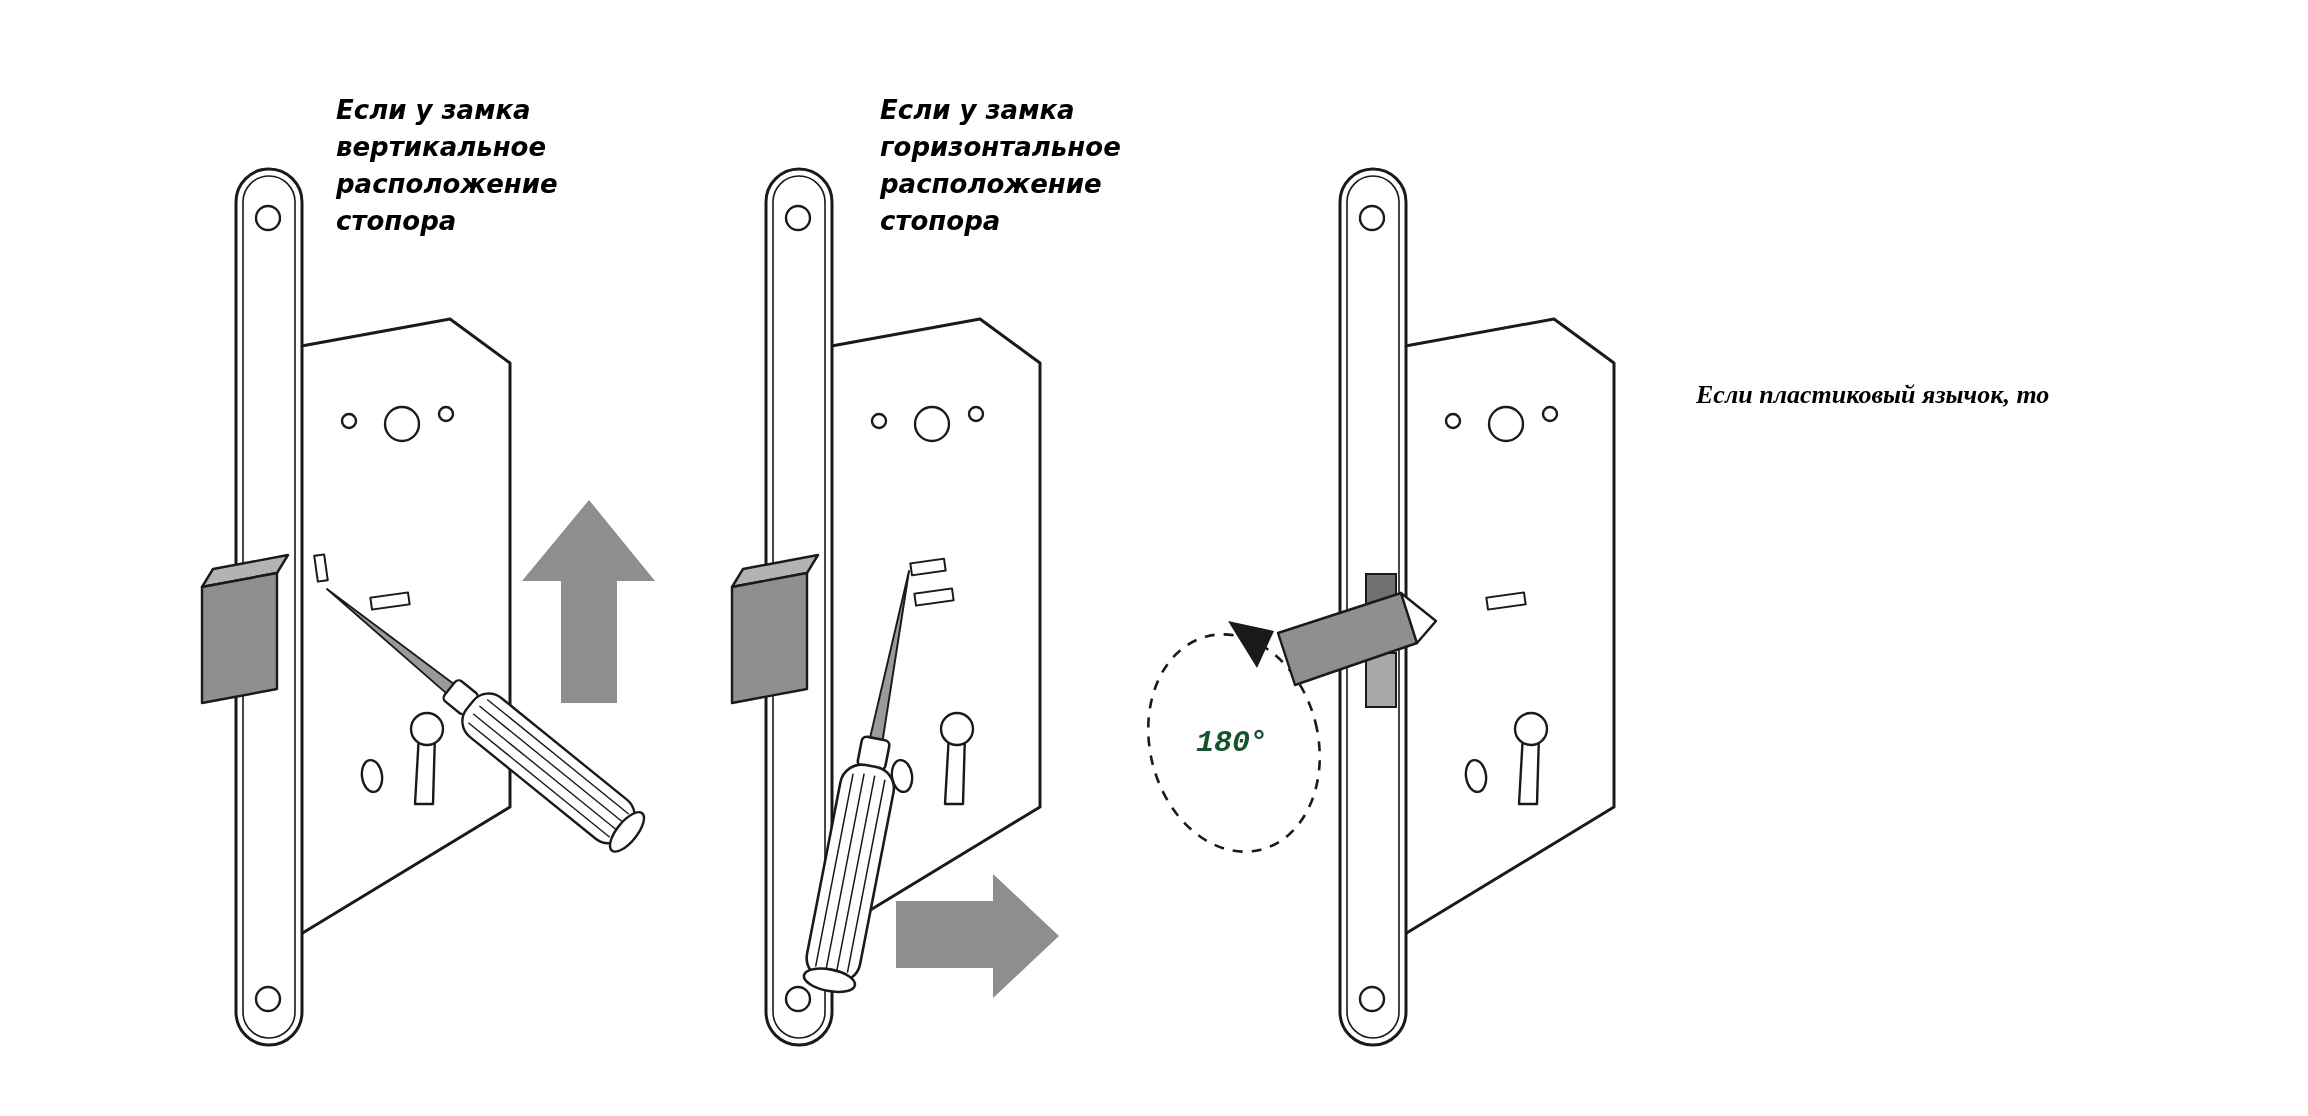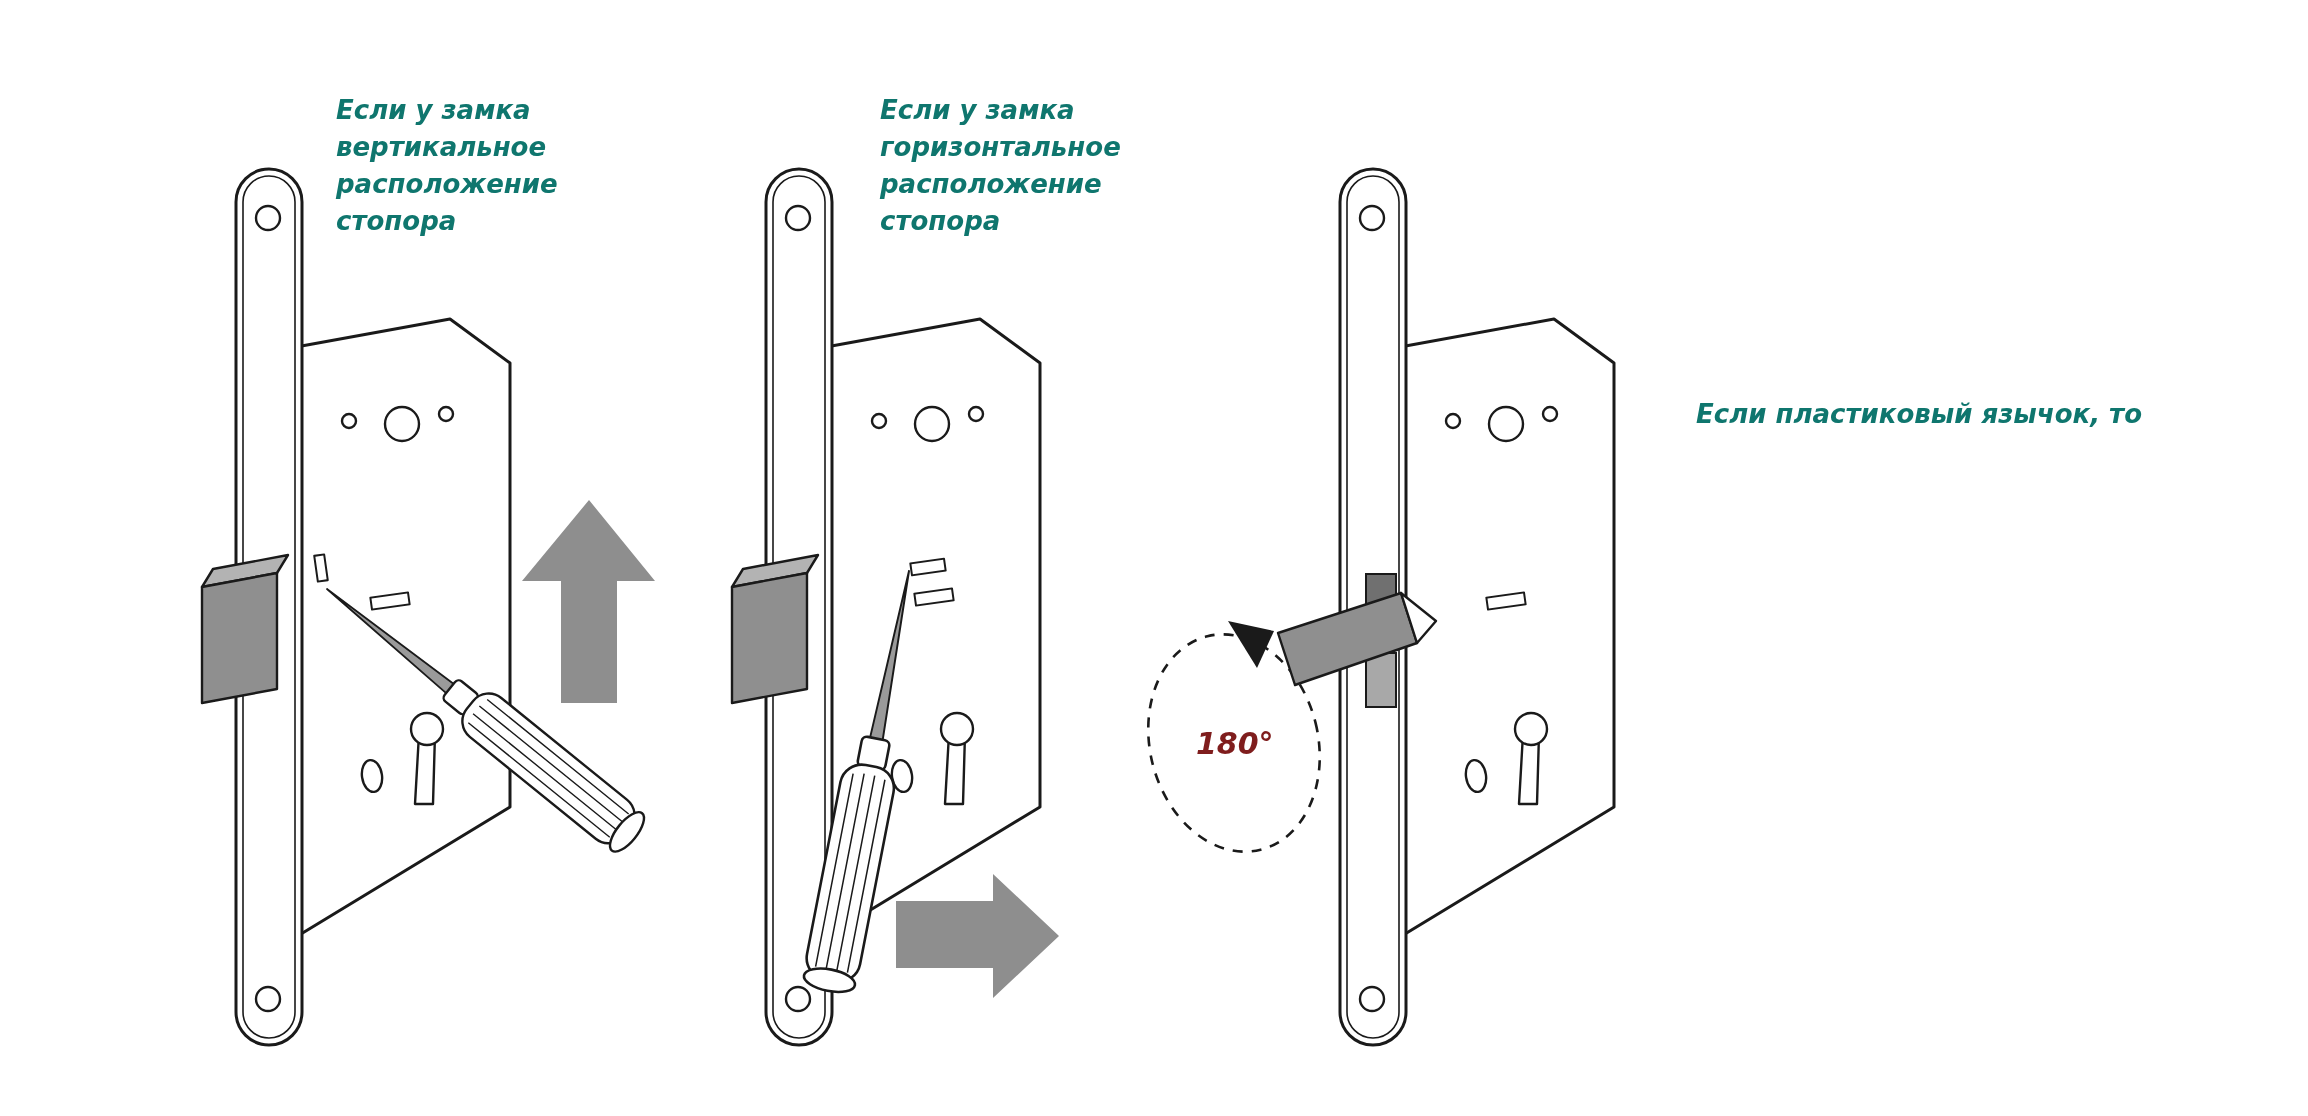--- a/index.html
+++ b/index.html
@@ -1,22 +1,22 @@
 <!DOCTYPE html>
 <html><head>
 <meta charset="utf-8">
 <style>
   * { margin:0; padding:0; box-sizing:border-box; }
   html,body { background:#ffffff; }
   body { font-family:"DejaVu Sans", sans-serif; color:#111111; }
   .stage { position:relative; width:2308px; height:1116px; background:#ffffff; overflow:hidden; }
   svg.diagram { position:absolute; left:0; top:0; }
 
-  .caption { position:absolute; font-style:italic; font-weight:600; font-size:26px; line-height:37px; color:#0f766e; }
-  .rotation-label { position:absolute; font-style:italic; font-weight:600; font-size:30px; color:#7f1d1d; }
+  .caption { position:absolute; font-style:italic; font-weight:600; font-size:26px; line-height:37px; color:#000000; }
+  .rotation-label { position:absolute; font-style:italic; font-weight:600; font-size:30px; color:#14532d;font-family:Liberation Mono, monospace; }
 
   
   .outl       { fill:#ffffff; stroke:#1a1a1a; stroke-width:2.4px; stroke-linejoin:round; }
   .thick      { stroke-width:3px; }
   .thin       { stroke-width:1.6px; }
   .gray-shape { fill:#8e8e8e; stroke:none; }
   .blade      { fill:#9a9a9a; stroke:#1a1a1a; stroke-width:1.8px; stroke-linejoin:round; }
   .flute      { fill:none; stroke:#1a1a1a; stroke-width:1.4px; }
   .dash       { fill:none; stroke:#1a1a1a; stroke-width:2.6px; stroke-dasharray:10 9; }
   .dark-slot  { fill:#707070; stroke:#1a1a1a; stroke-width:2px; }
@@ -98,19 +98,19 @@
     <div>стопора</div>
   </div>
 
   <div class="caption" style="left:880px; top:92px;">
     <div>Если у замка</div>
     <div>горизонтальное</div>
     <div>расположение</div>
     <div>стопора</div>
   </div>
 
-  <div class="caption" style="left:1696px; top:396px;">
+  <div class="caption" style="left:1696px; top:376px;font-family:Liberation Serif, serif;">
     <div>Если пластиковый язычок, то</div>
   </div>
 
   <div class="rotation-label" style="left:1196px; top:726px;">180°</div>
 
 </div>
 
 </body></html>

